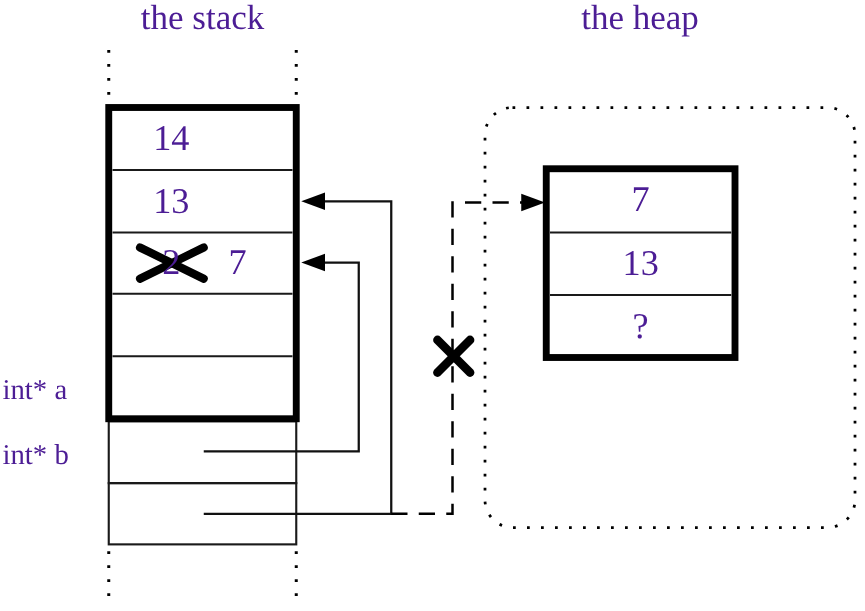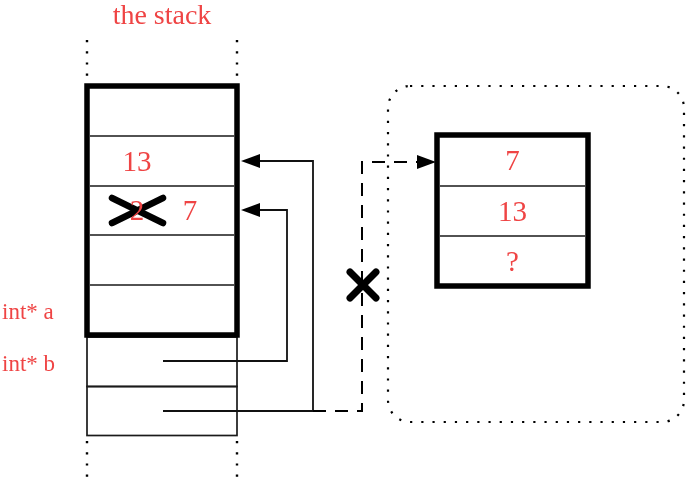--- a/index.html
+++ b/index.html
@@ -6,21 +6,21 @@
   .canvas {
     position: relative;
     width: 692px;
     height: 489px;
     background: #ffffff;
     font-family: "Liberation Serif", "DejaVu Serif", serif;
     color: #000;
     overflow: hidden;
   }
   .layer { position: absolute; left: 0; top: 0; }
-  .txt { position: absolute; white-space: nowrap; color: #ef4444; }
+  .txt { position: absolute; white-space: nowrap; color: #4c1d95; }
   .title { font-size: 28px; line-height: 30px; text-align: center; }
   .title-stack { left: 77px;  top: 0px; width: 170px; }
   .title-heap  { left: 427px; top: 0px; width: 170px; }
   .cellval { font-size: 29px; line-height: 50px; text-align: center; }
   .stackval { left: 88px; width: 98px; height: 50px; }
   .sv0 { top: 86px; } .sv1 { top: 136px; } .sv2 { top: 185px; }
   .sv3 { top: 235px; } .sv4 { top: 285px; }
   .newval { left: 168px; top: 185px; width: 44px; height: 50px; }
   .heapval { left: 439px; width: 147px; height: 50px; }
   .hv0 { top: 136px; } .hv1 { top: 186px; } .hv2 { top: 236px; }
@@ -74,21 +74,23 @@
       <path d="M350 298 L376 272"></path>
     </g>
 
     <g stroke="#000" stroke-width="6.5" stroke-linecap="round" fill="none">
       <path d="M112 198 L163 223"></path>
       <path d="M112 223 L163 198"></path>
     </g>
   </svg>
 
   <div class="txt title title-stack">the stack</div>
+  <div class="txt title title-heap">the heap</div>
 
+  <div class="txt cellval stackval sv0">14</div>
   <div class="txt cellval stackval sv1">13</div>
   <div class="txt cellval stackval sv2">2</div>
   <div class="txt cellval newval">7</div>
 
   <div class="txt ptrlabel pl-a">int* a</div>
   <div class="txt ptrlabel pl-b">int* b</div>
 
   <div class="txt cellval heapval hv0" style="top:135px">7</div>
   <div class="txt cellval heapval hv1">13</div>
   <div class="txt cellval heapval hv2">?</div>

